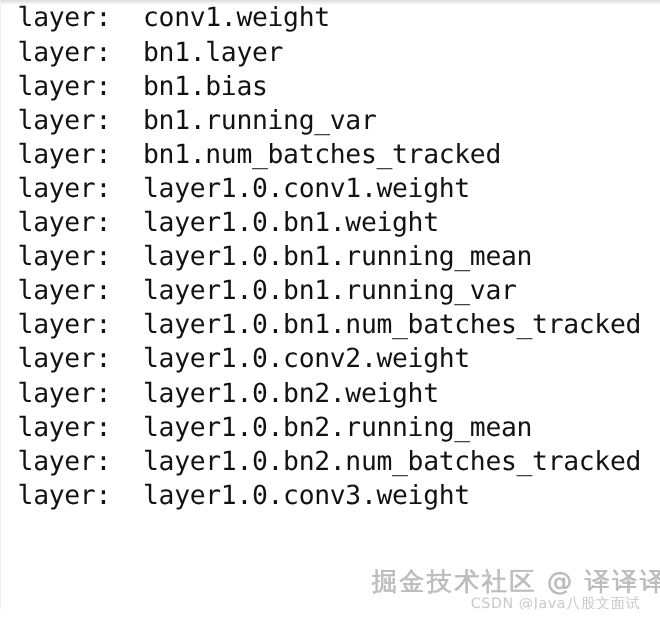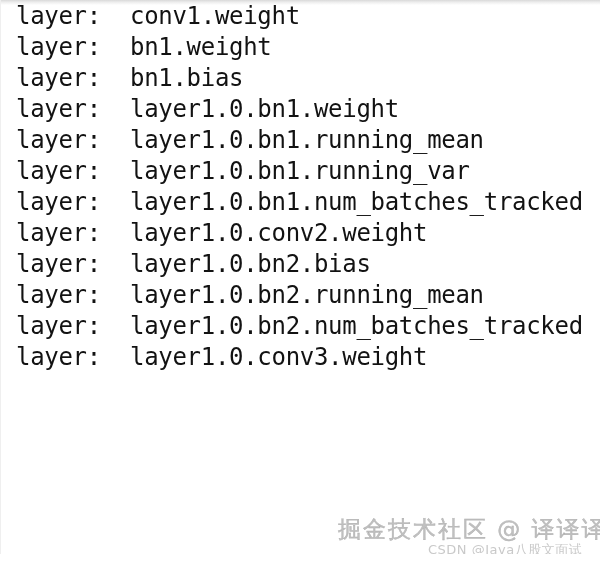--- a/index.html
+++ b/index.html
@@ -102,28 +102,31 @@
 </head>
 <body>
 
 <div class="screen">
 
   <div class="top-fade"></div>
   <div class="left-edge"></div>
 
   <div class="console" id="console-lines">
       <div class="line"><span class="key">layer:</span><span class="val">conv1.weight</span></div>
-      <div class="line"><span class="key">layer:</span><span class="val">bn1.weight</span></div>
+      <div class="line"><span class="key">layer:</span><span class="val">bn1.layer</span></div>
       <div class="line"><span class="key">layer:</span><span class="val">bn1.bias</span></div>
+      <div class="line"><span class="key">layer:</span><span class="val">bn1.running_var</span></div>
+      <div class="line"><span class="key">layer:</span><span class="val">bn1.num_batches_tracked</span></div>
+      <div class="line"><span class="key">layer:</span><span class="val">layer1.0.conv1.weight</span></div>
       <div class="line"><span class="key">layer:</span><span class="val">layer1.0.bn1.weight</span></div>
       <div class="line"><span class="key">layer:</span><span class="val">layer1.0.bn1.running_mean</span></div>
       <div class="line"><span class="key">layer:</span><span class="val">layer1.0.bn1.running_var</span></div>
       <div class="line"><span class="key">layer:</span><span class="val">layer1.0.bn1.num_batches_tracked</span></div>
       <div class="line"><span class="key">layer:</span><span class="val">layer1.0.conv2.weight</span></div>
-      <div class="line"><span class="key">layer:</span><span class="val">layer1.0.bn2.bias</span></div>
+      <div class="line"><span class="key">layer:</span><span class="val">layer1.0.bn2.weight</span></div>
       <div class="line"><span class="key">layer:</span><span class="val">layer1.0.bn2.running_mean</span></div>
       <div class="line"><span class="key">layer:</span><span class="val">layer1.0.bn2.num_batches_tracked</span></div>
       <div class="line"><span class="key">layer:</span><span class="val">layer1.0.conv3.weight</span></div>
     </div>
 
   <div class="watermark-main">掘金技术社区 @ 译译译</div>
 
   <div class="watermark-sub">CSDN @Java八股文面试</div>
 
 </div>

